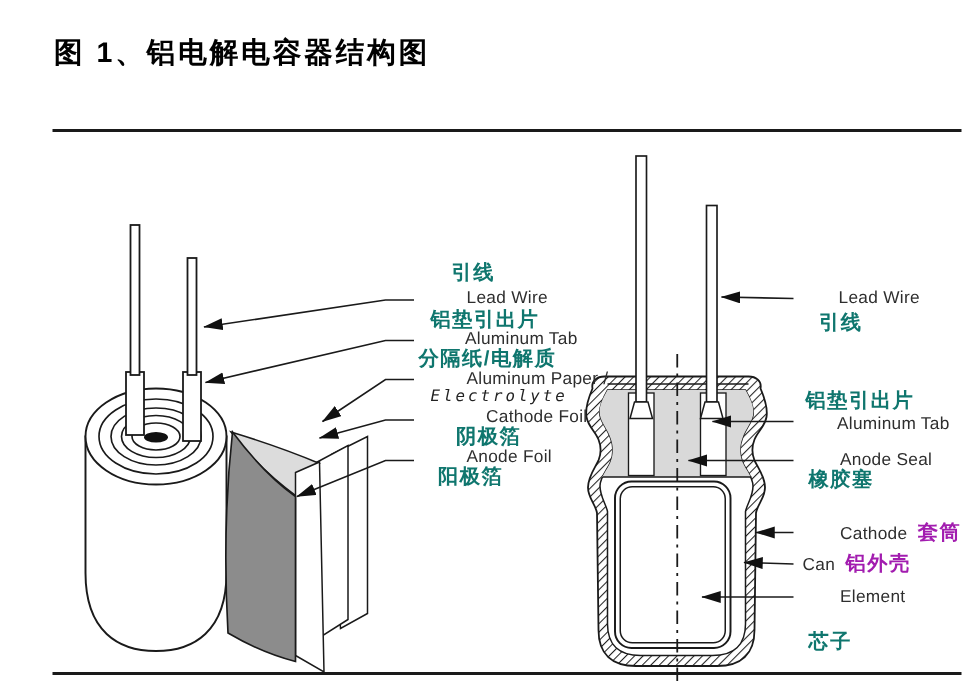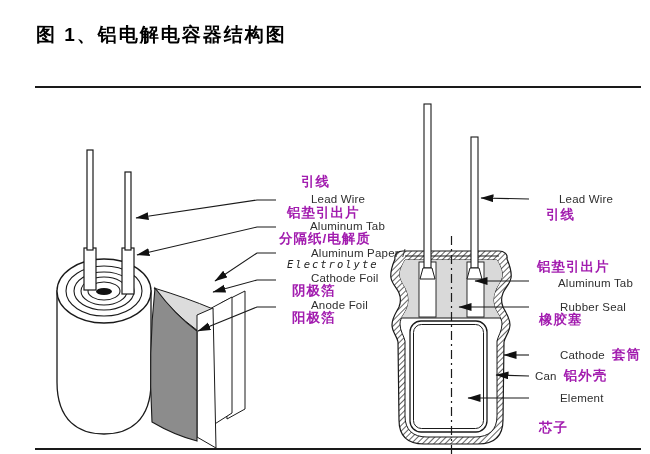--- a/index.html
+++ b/index.html
@@ -6,21 +6,21 @@
   .page{position:relative;width:650px;height:454px;background:#fff;overflow:hidden;
         font-family:"Liberation Sans",sans-serif;}
   .title{position:absolute;left:36px;top:22px;font-weight:bold;font-size:19px;
          letter-spacing:2px;color:#000;white-space:nowrap;}
   .rule{position:absolute;left:35px;width:606px;height:2px;background:#1a1a1a;}
   .rule-top{top:86px;}
   .rule-bottom{top:448px;}
   svg.art{position:absolute;left:0;top:0;}
   .lab{position:absolute;white-space:nowrap;line-height:1.05;}
   .en{font-size:11.5px;color:#2e2e2e;letter-spacing:.2px;margin-left:28px;}
-  .zh{font-size:13.5px;font-weight:600;color:#a21caf;letter-spacing:1px;}
+  .zh{font-size:13.5px;font-weight:600;color:#0f766e;letter-spacing:1px;}
   .mono{font-family:"DejaVu Sans Mono",monospace;font-size:10.5px;color:#222;
         letter-spacing:2px;font-style:italic;}
   .row span + span{margin-left:7px;font-size:13.5px;font-weight:600;color:#a21caf;
         letter-spacing:1px;}
 </style>
 </head>
 <body>
 
 <div class="page">
 
@@ -114,32 +114,32 @@
   </svg>
 
   <div>
     <div class="lab zh" style="left:301px;top:175px">引线</div>
     <div class="lab en" style="left:283px;top:193px">Lead Wire</div>
     <div class="lab zh" style="left:287px;top:206px">铝垫引出片</div>
     <div class="lab en" style="left:282px;top:220px">Aluminum Tab</div>
     <div class="lab zh" style="left:279px;top:232px">分隔纸/电解质</div>
     <div class="lab en" style="left:283px;top:247px">Aluminum Paper /</div>
     <div class="lab mono" style="left:287px;top:259px">Electrolyte</div>
-    <div class="lab en" style="left:283px;top:272px">Cathode Foil</div>
-    <div class="lab zh" style="left:292px;top:284px">阴极箔</div>
+    <div class="lab en" style="left:296px;top:272px">Cathode Foil</div>
+    <div class="lab zh" style="left:304px;top:284px">阴极箔</div>
     <div class="lab en" style="left:283px;top:299px">Anode Foil</div>
     <div class="lab zh" style="left:292px;top:311px">阳极箔</div>
   </div>
 
   <div>
     <div class="lab en" style="left:531px;top:193px">Lead Wire</div>
     <div class="lab zh" style="left:546px;top:208px">引线</div>
     <div class="lab zh" style="left:537px;top:260px">铝垫引出片</div>
     <div class="lab en" style="left:530px;top:277px">Aluminum Tab</div>
-    <div class="lab en" style="left:532px;top:301px">Rubber Seal</div>
+    <div class="lab en" style="left:532px;top:301px">Anode Seal</div>
     <div class="lab zh" style="left:539px;top:313px">橡胶塞</div>
     <div class="lab en row" style="left:532px;top:348px">
       <span>Cathode</span><span>套筒</span>
     </div>
     <div class="lab en row" style="left:507px;top:369px">
       <span>Can</span><span>铝外壳</span>
     </div>
     <div class="lab en" style="left:532px;top:392px">Element</div>
     <div class="lab zh" style="left:539px;top:421px">芯子</div>
   </div>

